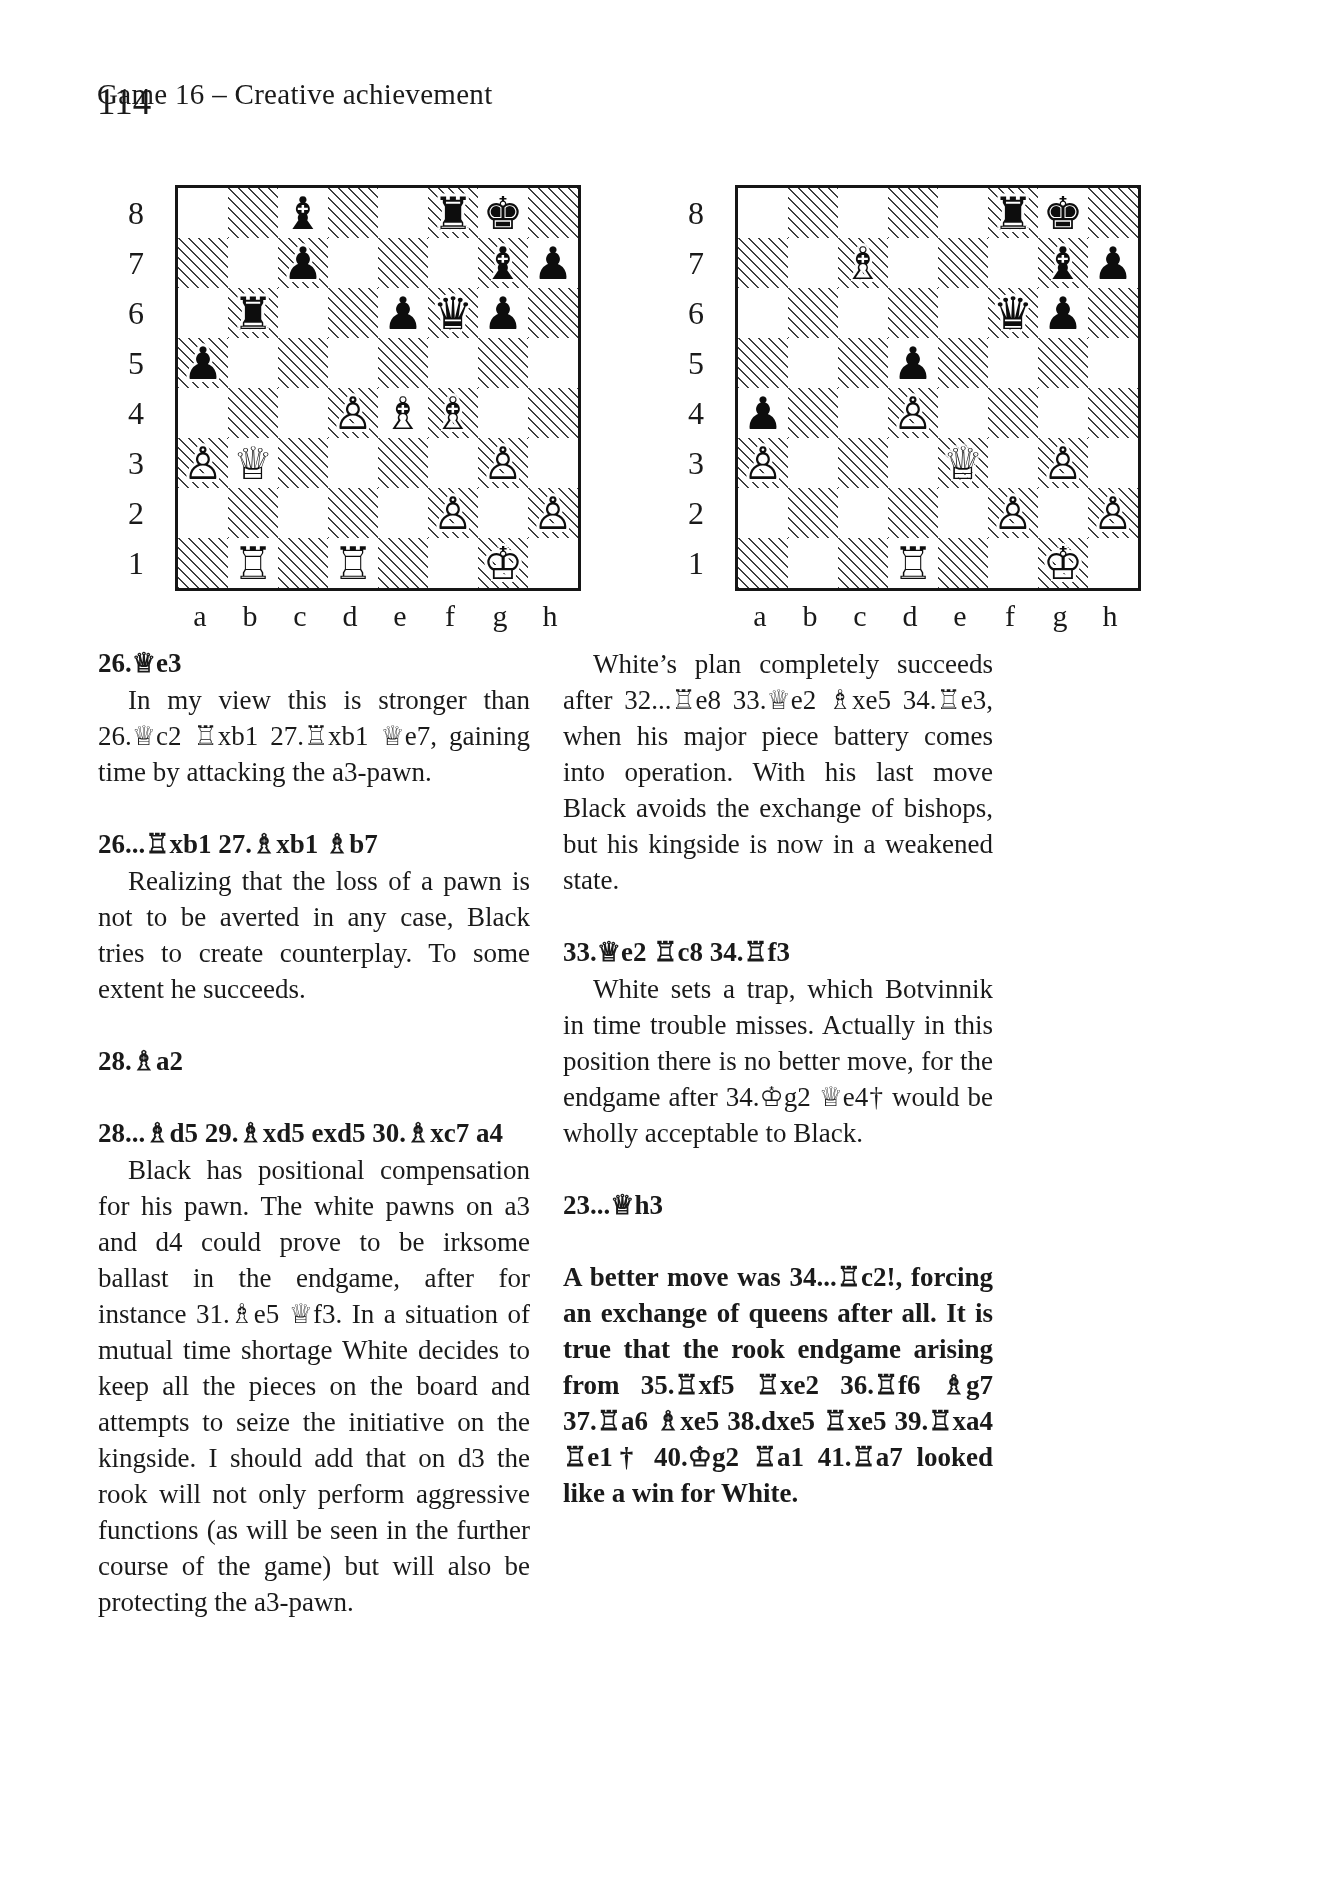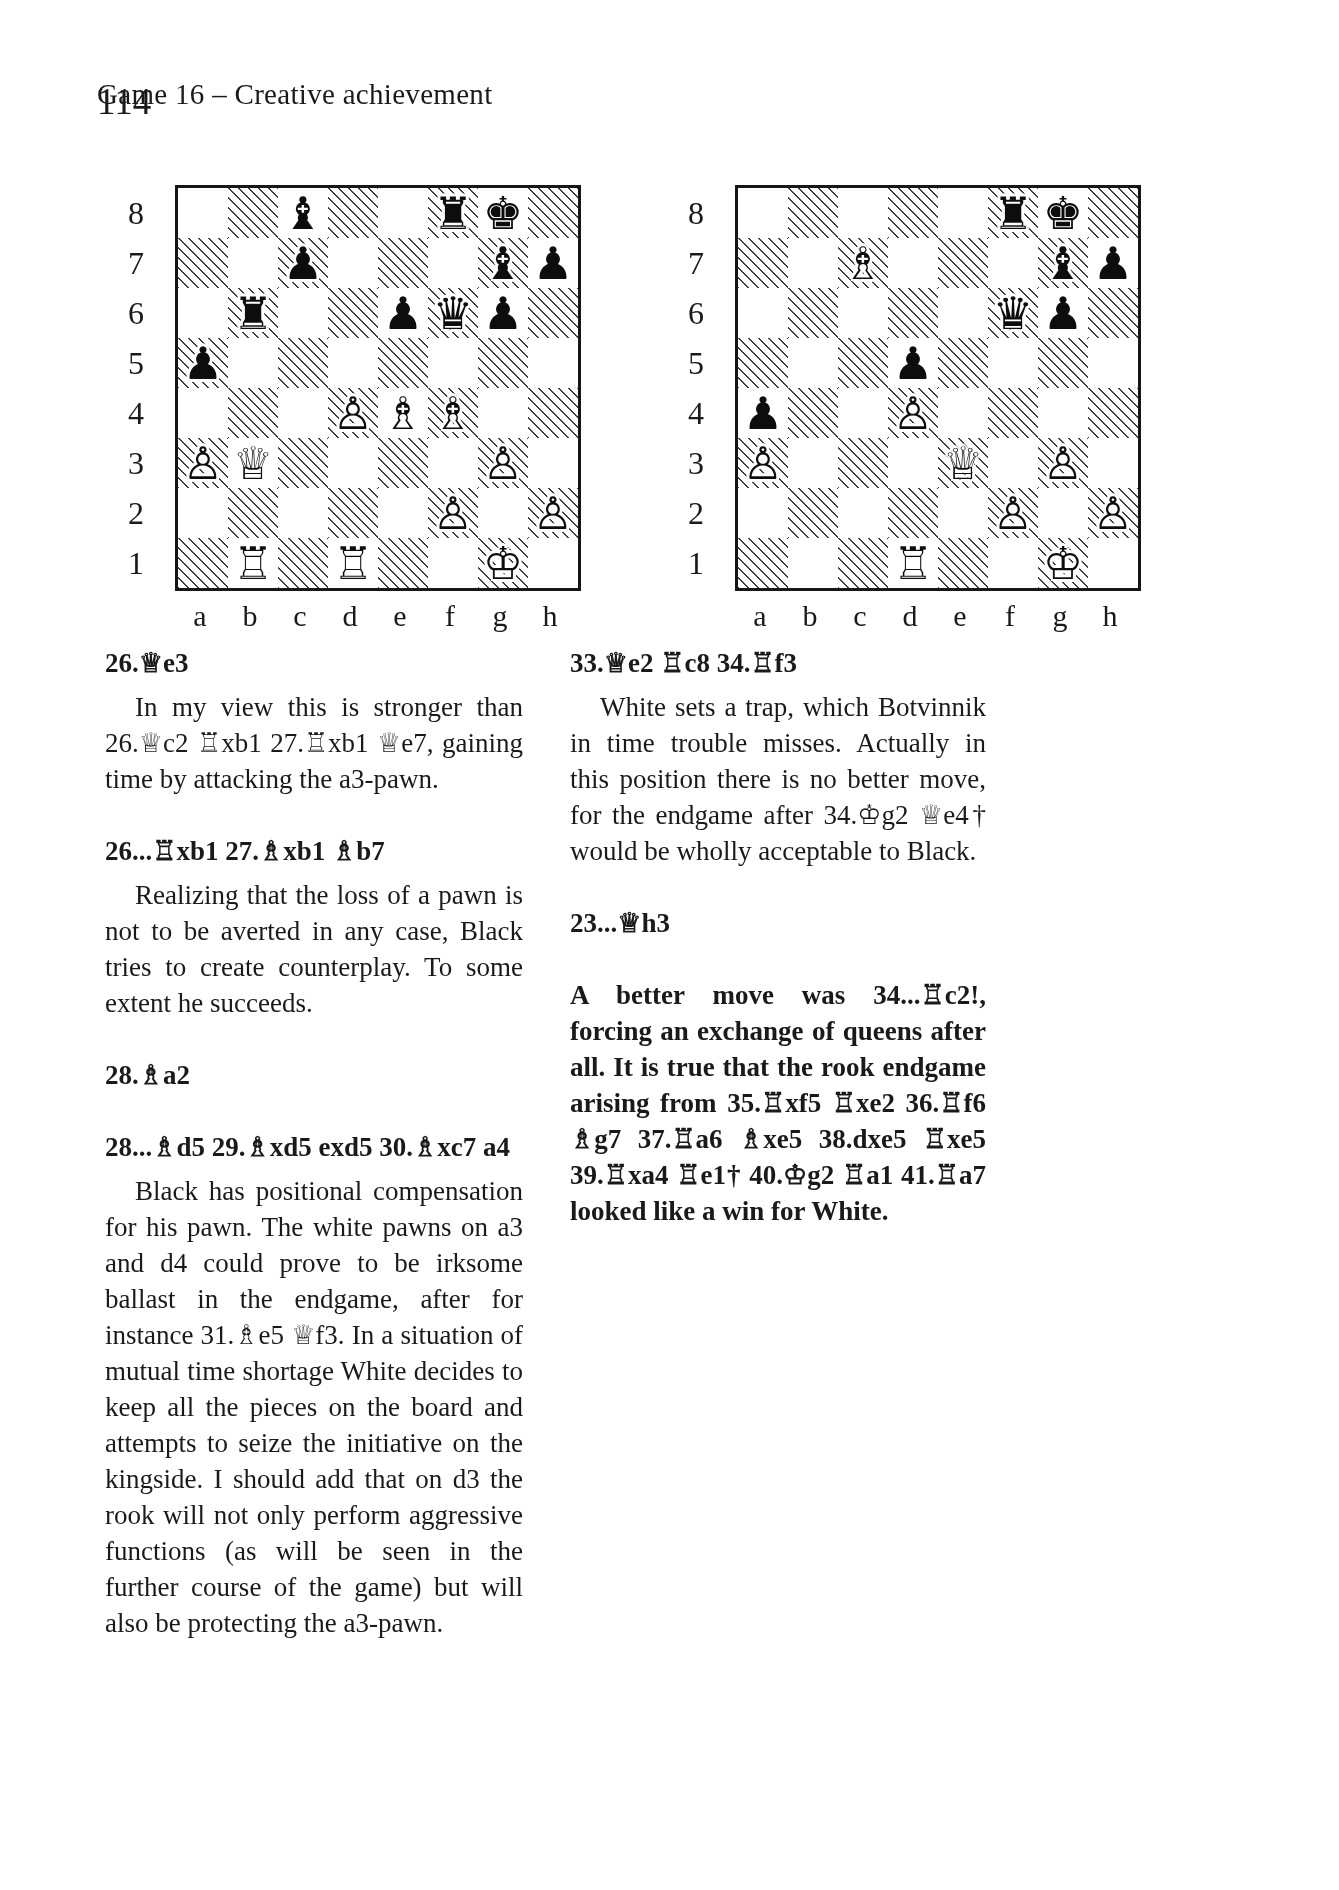--- a/index.html
+++ b/index.html
@@ -29,21 +29,21 @@
     text-shadow:-2px -2px 0 #fff,2px -2px 0 #fff,-2px 2px 0 #fff,2px 2px 0 #fff,
                 -3px 0 0 #fff,3px 0 0 #fff,0 -3px 0 #fff,0 3px 0 #fff;
   }
   .files{margin-top:8px;display:grid;grid-template-columns:repeat(8,50px);}
   .file-label{text-align:center;font-size:30px;}
 
   
   .column{position:absolute;top:645px;font-size:27px;line-height:36px;text-align:justify;}
   .column.left{left:97px;width:434px;}
   .column.right{left:562px;width:432px;}
-  .column p{margin:8px;padding:0;}
+  .column p{margin:1px;padding:0;}
   .column p.heading{font-weight:700;margin-top:36px;text-indent:0;}
   .column p.heading:first-child{margin-top:0;}
   .column p.para{text-indent:30px;}
   .column p.para-flush{text-indent:0;margin-top:36px;font-weight:bold;}
 </style>
 </head>
 <body>
 
 <div class="page-number">114</div>
 <div class="page-title">Game 16 – Creative achievement</div>
@@ -306,17 +306,18 @@
 <div class="column left">
     <p class="heading">26.♕e3</p>
     <p class="para">In my view this is stronger than 26.♕c2 ♖xb1 27.♖xb1 ♕e7, gaining time by attacking the a3-pawn.</p>
     <p class="heading">26...♖xb1 27.♗xb1 ♗b7</p>
     <p class="para">Realizing that the loss of a pawn is not to be averted in any case, Black tries to create counterplay. To some extent he succeeds.</p>
     <p class="heading">28.♗a2</p>
     <p class="heading">28...♗d5 29.♗xd5 exd5 30.♗xc7 a4</p>
     <p class="para">Black has positional compensation for his pawn. The white pawns on a3 and d4 could prove to be irksome ballast in the endgame, after for instance 31.♗e5 ♕f3. In a situation of mutual time shortage White decides to keep all the pieces on the board and attempts to seize the initiative on the kingside. I should add that on d3 the rook will not only perform aggressive functions (as will be seen in the further course of the game) but will also be protecting the a3-pawn.</p>
   </div>
 <div class="column right">
+    <p class="para">White’s plan completely succeeds after 32...♖e8 33.♕e2 ♗xe5 34.♖e3, when his major piece battery comes into operation. With his last move Black avoids the exchange of bishops, but his kingside is now in a weakened state.</p>
     <p class="heading">33.♕e2 ♖c8 34.♖f3</p>
     <p class="para">White sets a trap, which Botvinnik in time trouble misses. Actually in this position there is no better move, for the endgame after 34.♔g2 ♕e4† would be wholly acceptable to Black.</p>
     <p class="heading">23...♕h3</p>
     <p class="para-flush">A better move was 34...♖c2!, forcing an exchange of queens after all. It is true that the rook endgame arising from 35.♖xf5 ♖xe2 36.♖f6 ♗g7 37.♖a6 ♗xe5 38.dxe5 ♖xe5 39.♖xa4 ♖e1† 40.♔g2 ♖a1 41.♖a7 looked like a win for White.</p>
   </div>
 
 </body></html>

